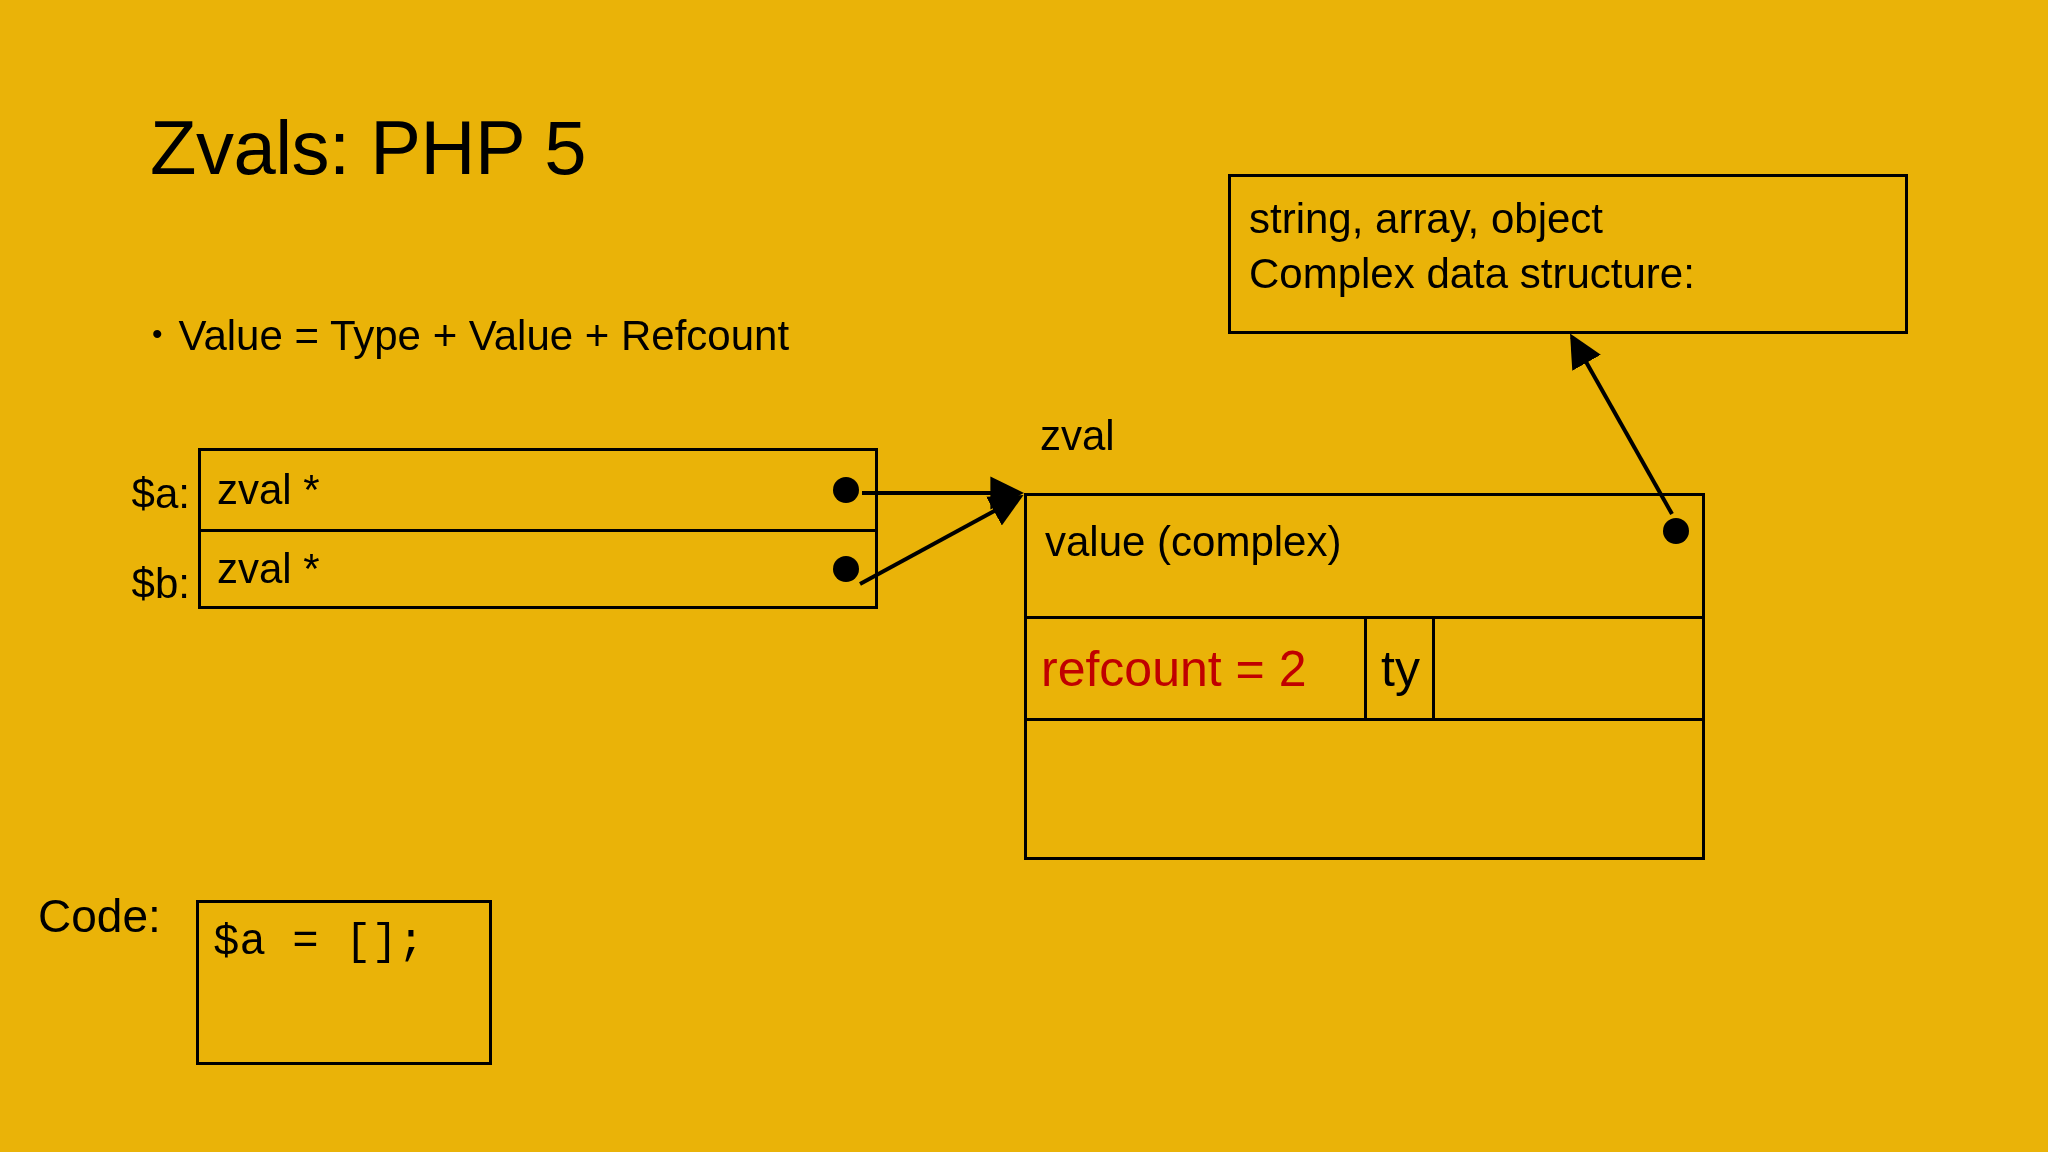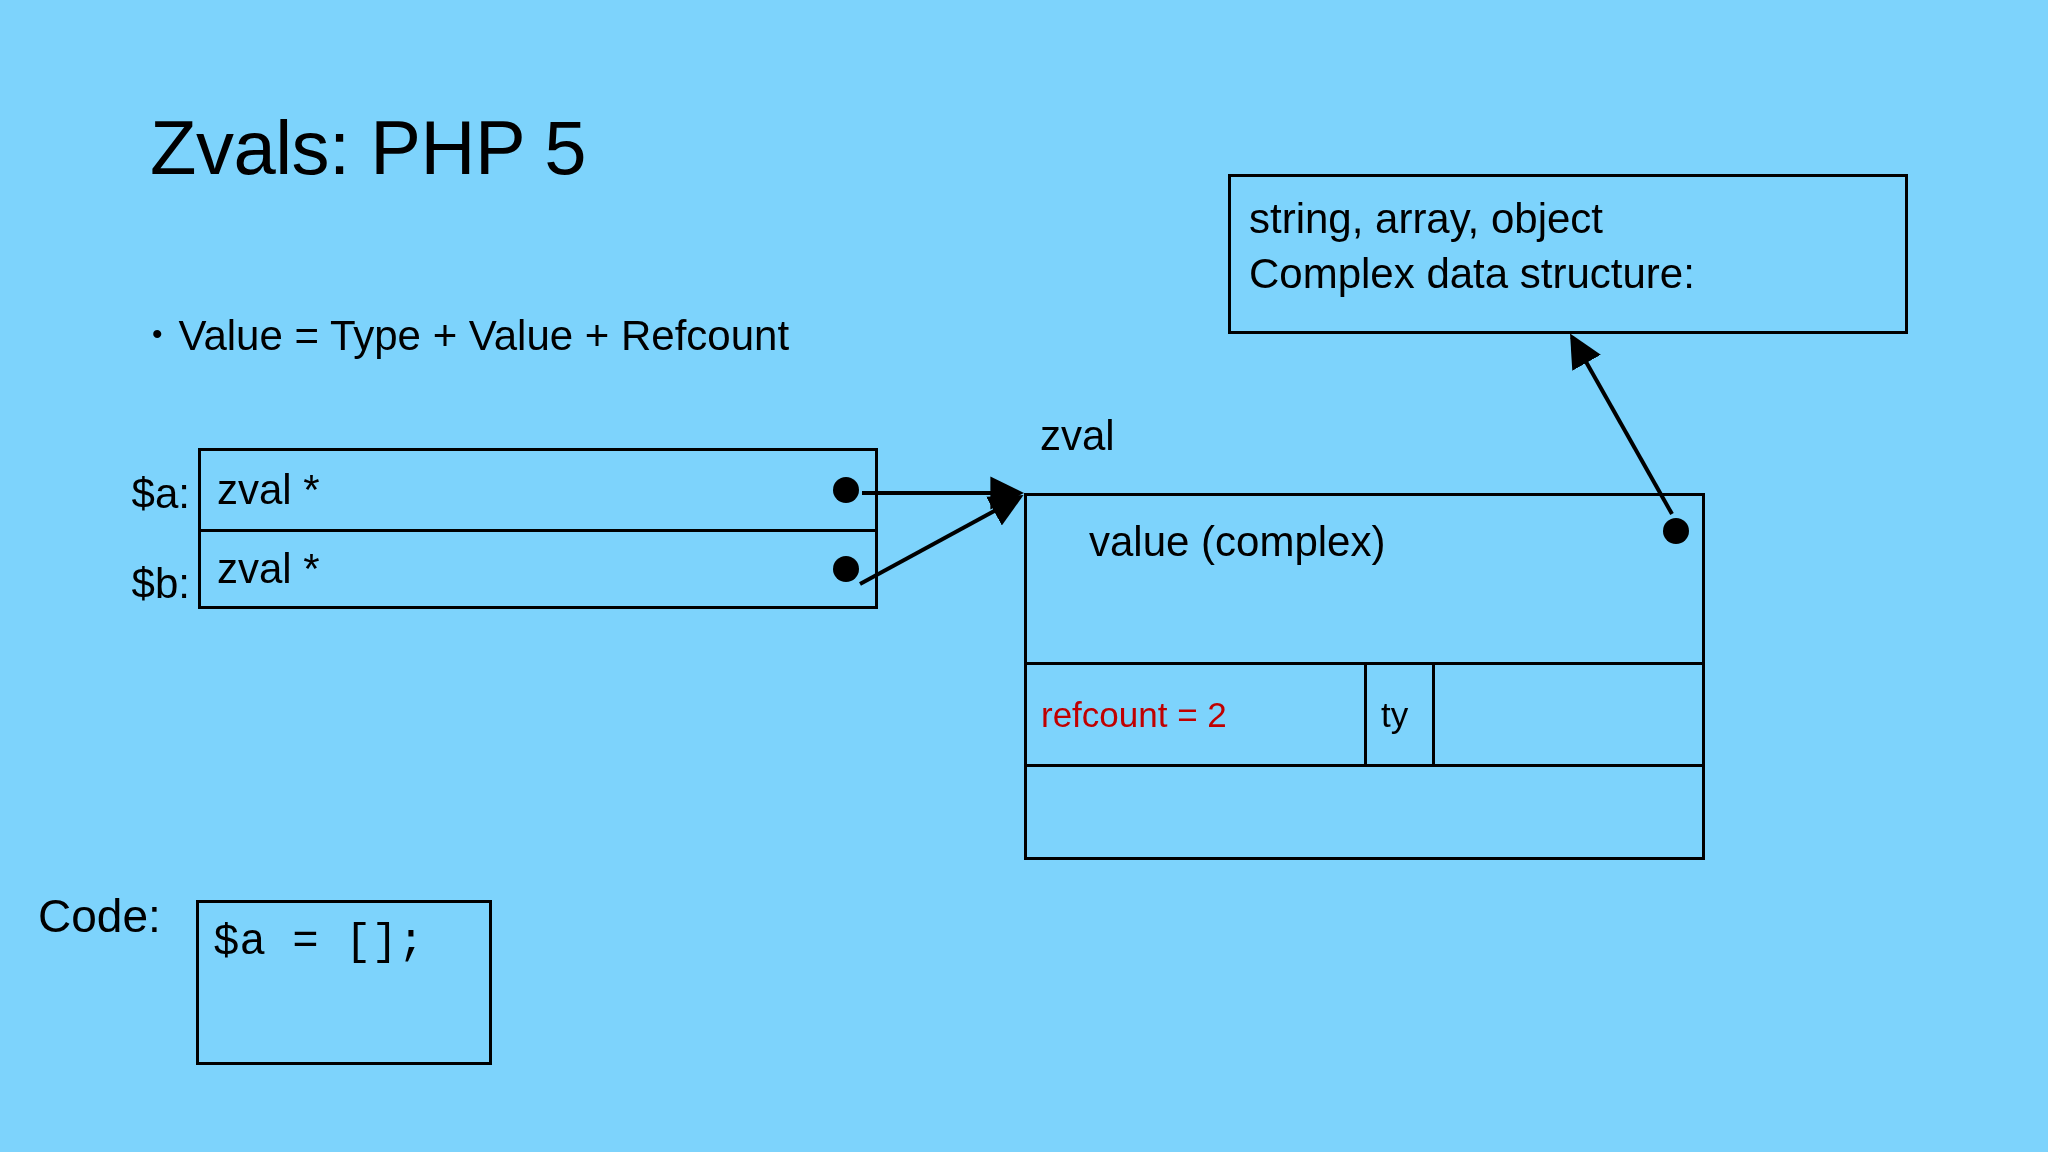--- a/index.html
+++ b/index.html
@@ -9,21 +9,21 @@
     background: #ffffff;
   }
   body {
     font-family: "Liberation Sans", sans-serif;
     color: #000000;
   }
   #slide {
     position: relative;
     width: 2048px;
     height: 1152px;
-    background: #7dd3fc;
+    background: #eab308;
     overflow: hidden;
   }
 
   
   #title {
     position: absolute;
     left: 150px;
     top: 108px;
     font-size: 76px;
     line-height: 1.05;
@@ -113,23 +113,22 @@
     position: absolute;
     left: 1024px;
     top: 493px;
     width: 681px;
     height: 367px;
     border: 3px solid #000;
     box-sizing: border-box;
   }
   #zval-value-row {
     position: relative;
-    height: 166px;
-    box-sizing: border-box;
-    margin-left: 44px;
+    height: 120px;
+    box-sizing: border-box;
   }
   #zval-value-row .value-text {
     position: absolute;
     left: 18px;
     top: 22px;
     font-size: 42px;
     white-space: nowrap;
   }
   #zval-value-row .dot {
     right: 13px;
@@ -155,21 +154,21 @@
   #zval-mid-row .mid-cell.type {
     width: 68px;
     border-left: 3px solid #000;
   }
   #zval-mid-row .mid-cell.blank {
     flex: 1;
     border-left: 3px solid #000;
   }
   #zval-mid-row .mid-cell .mid-text {
     padding-left: 14px;
-    font-size: 35px;
+    font-size: 50px;
     white-space: nowrap;
   }
   #zval-bottom-row {
     height: 87px;
   }
 
   
   #callout {
     position: absolute;
     left: 1228px;

